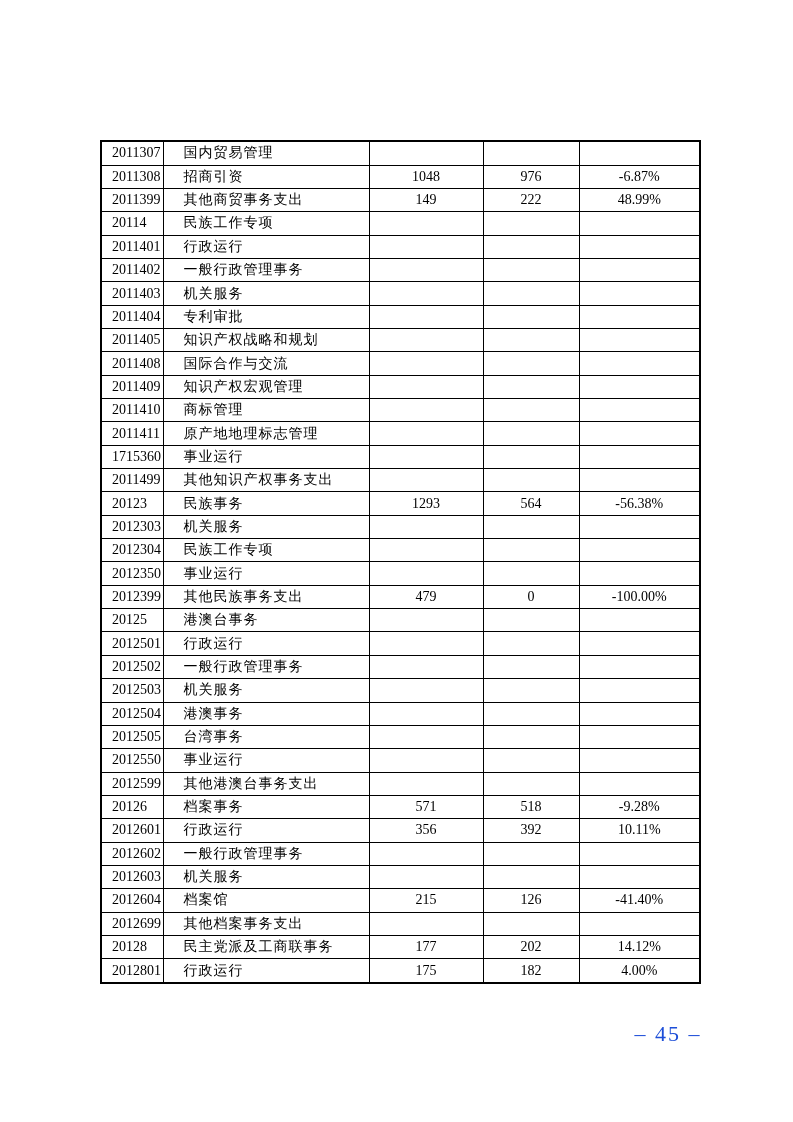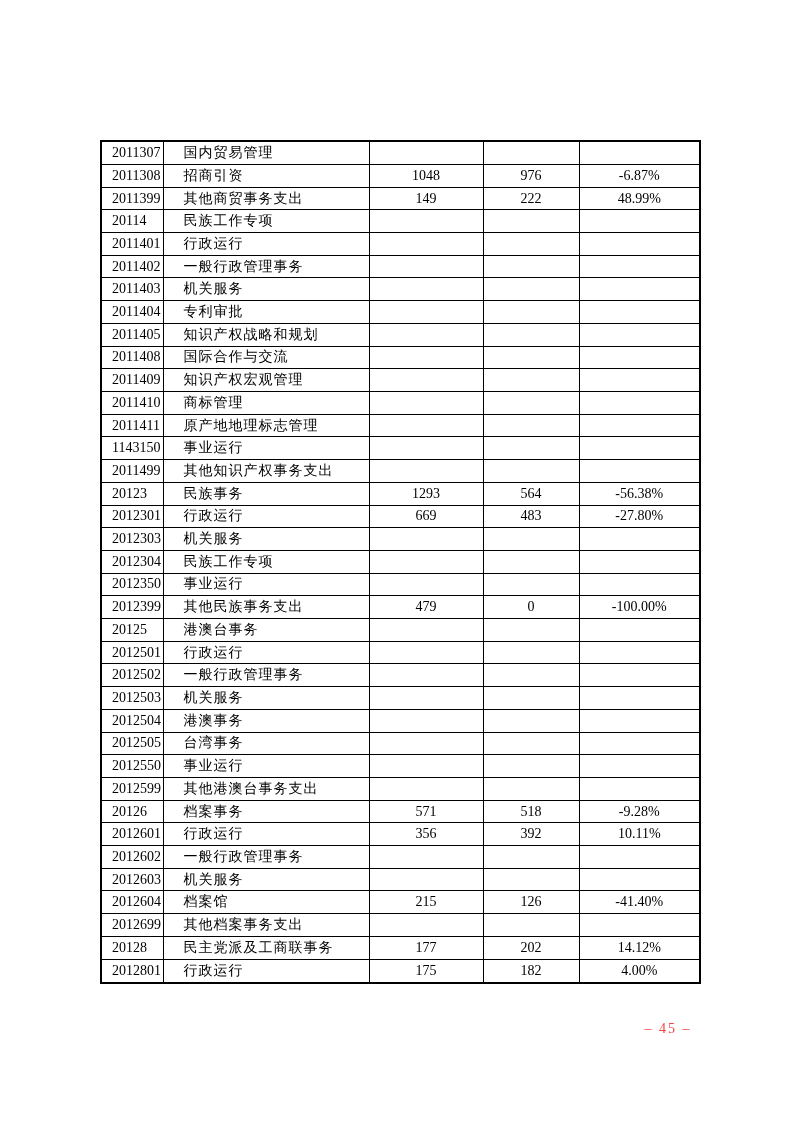--- a/index.html
+++ b/index.html
@@ -39,23 +39,23 @@
   table.budget-table td.c1 { text-align: left; padding-left: 20px; letter-spacing: 1px; }
   table.budget-table td.c2,
   table.budget-table td.c3,
   table.budget-table td.c4 { text-align: center; }
   .page-number {
     position: absolute;
     top: 1021px;
     left: 608px;
     width: 120px;
     text-align: center;
-    font-size: 14px;
+    font-size: 22px;
     letter-spacing: 2px;
-    color: #ef4444;
+    color: #1d4ed8;
   }
 </style>
 </head>
 <body>
 
 <div class="page">
 
   <table class="budget-table">
     <colgroup>
       <col style="width:62px">
@@ -150,48 +150,41 @@
           <td class="c4"></td>
         </tr>
         <tr>
           <td class="c0">2011411</td>
           <td class="c1">原产地地理标志管理</td>
           <td class="c2"></td>
           <td class="c3"></td>
           <td class="c4"></td>
         </tr>
         <tr>
-          <td class="c0">1143150</td>
+          <td class="c0">1715360</td>
           <td class="c1">事业运行</td>
           <td class="c2"></td>
           <td class="c3"></td>
           <td class="c4"></td>
         </tr>
         <tr>
           <td class="c0">2011499</td>
           <td class="c1">其他知识产权事务支出</td>
           <td class="c2"></td>
           <td class="c3"></td>
           <td class="c4"></td>
         </tr>
         <tr>
           <td class="c0">20123</td>
           <td class="c1">民族事务</td>
           <td class="c2">1293</td>
           <td class="c3">564</td>
           <td class="c4">-56.38%</td>
         </tr>
         <tr>
-          <td class="c0">2012301</td>
-          <td class="c1">行政运行</td>
-          <td class="c2">669</td>
-          <td class="c3">483</td>
-          <td class="c4">-27.80%</td>
-        </tr>
-        <tr>
           <td class="c0">2012303</td>
           <td class="c1">机关服务</td>
           <td class="c2"></td>
           <td class="c3"></td>
           <td class="c4"></td>
         </tr>
         <tr>
           <td class="c0">2012304</td>
           <td class="c1">民族工作专项</td>
           <td class="c2"></td>

